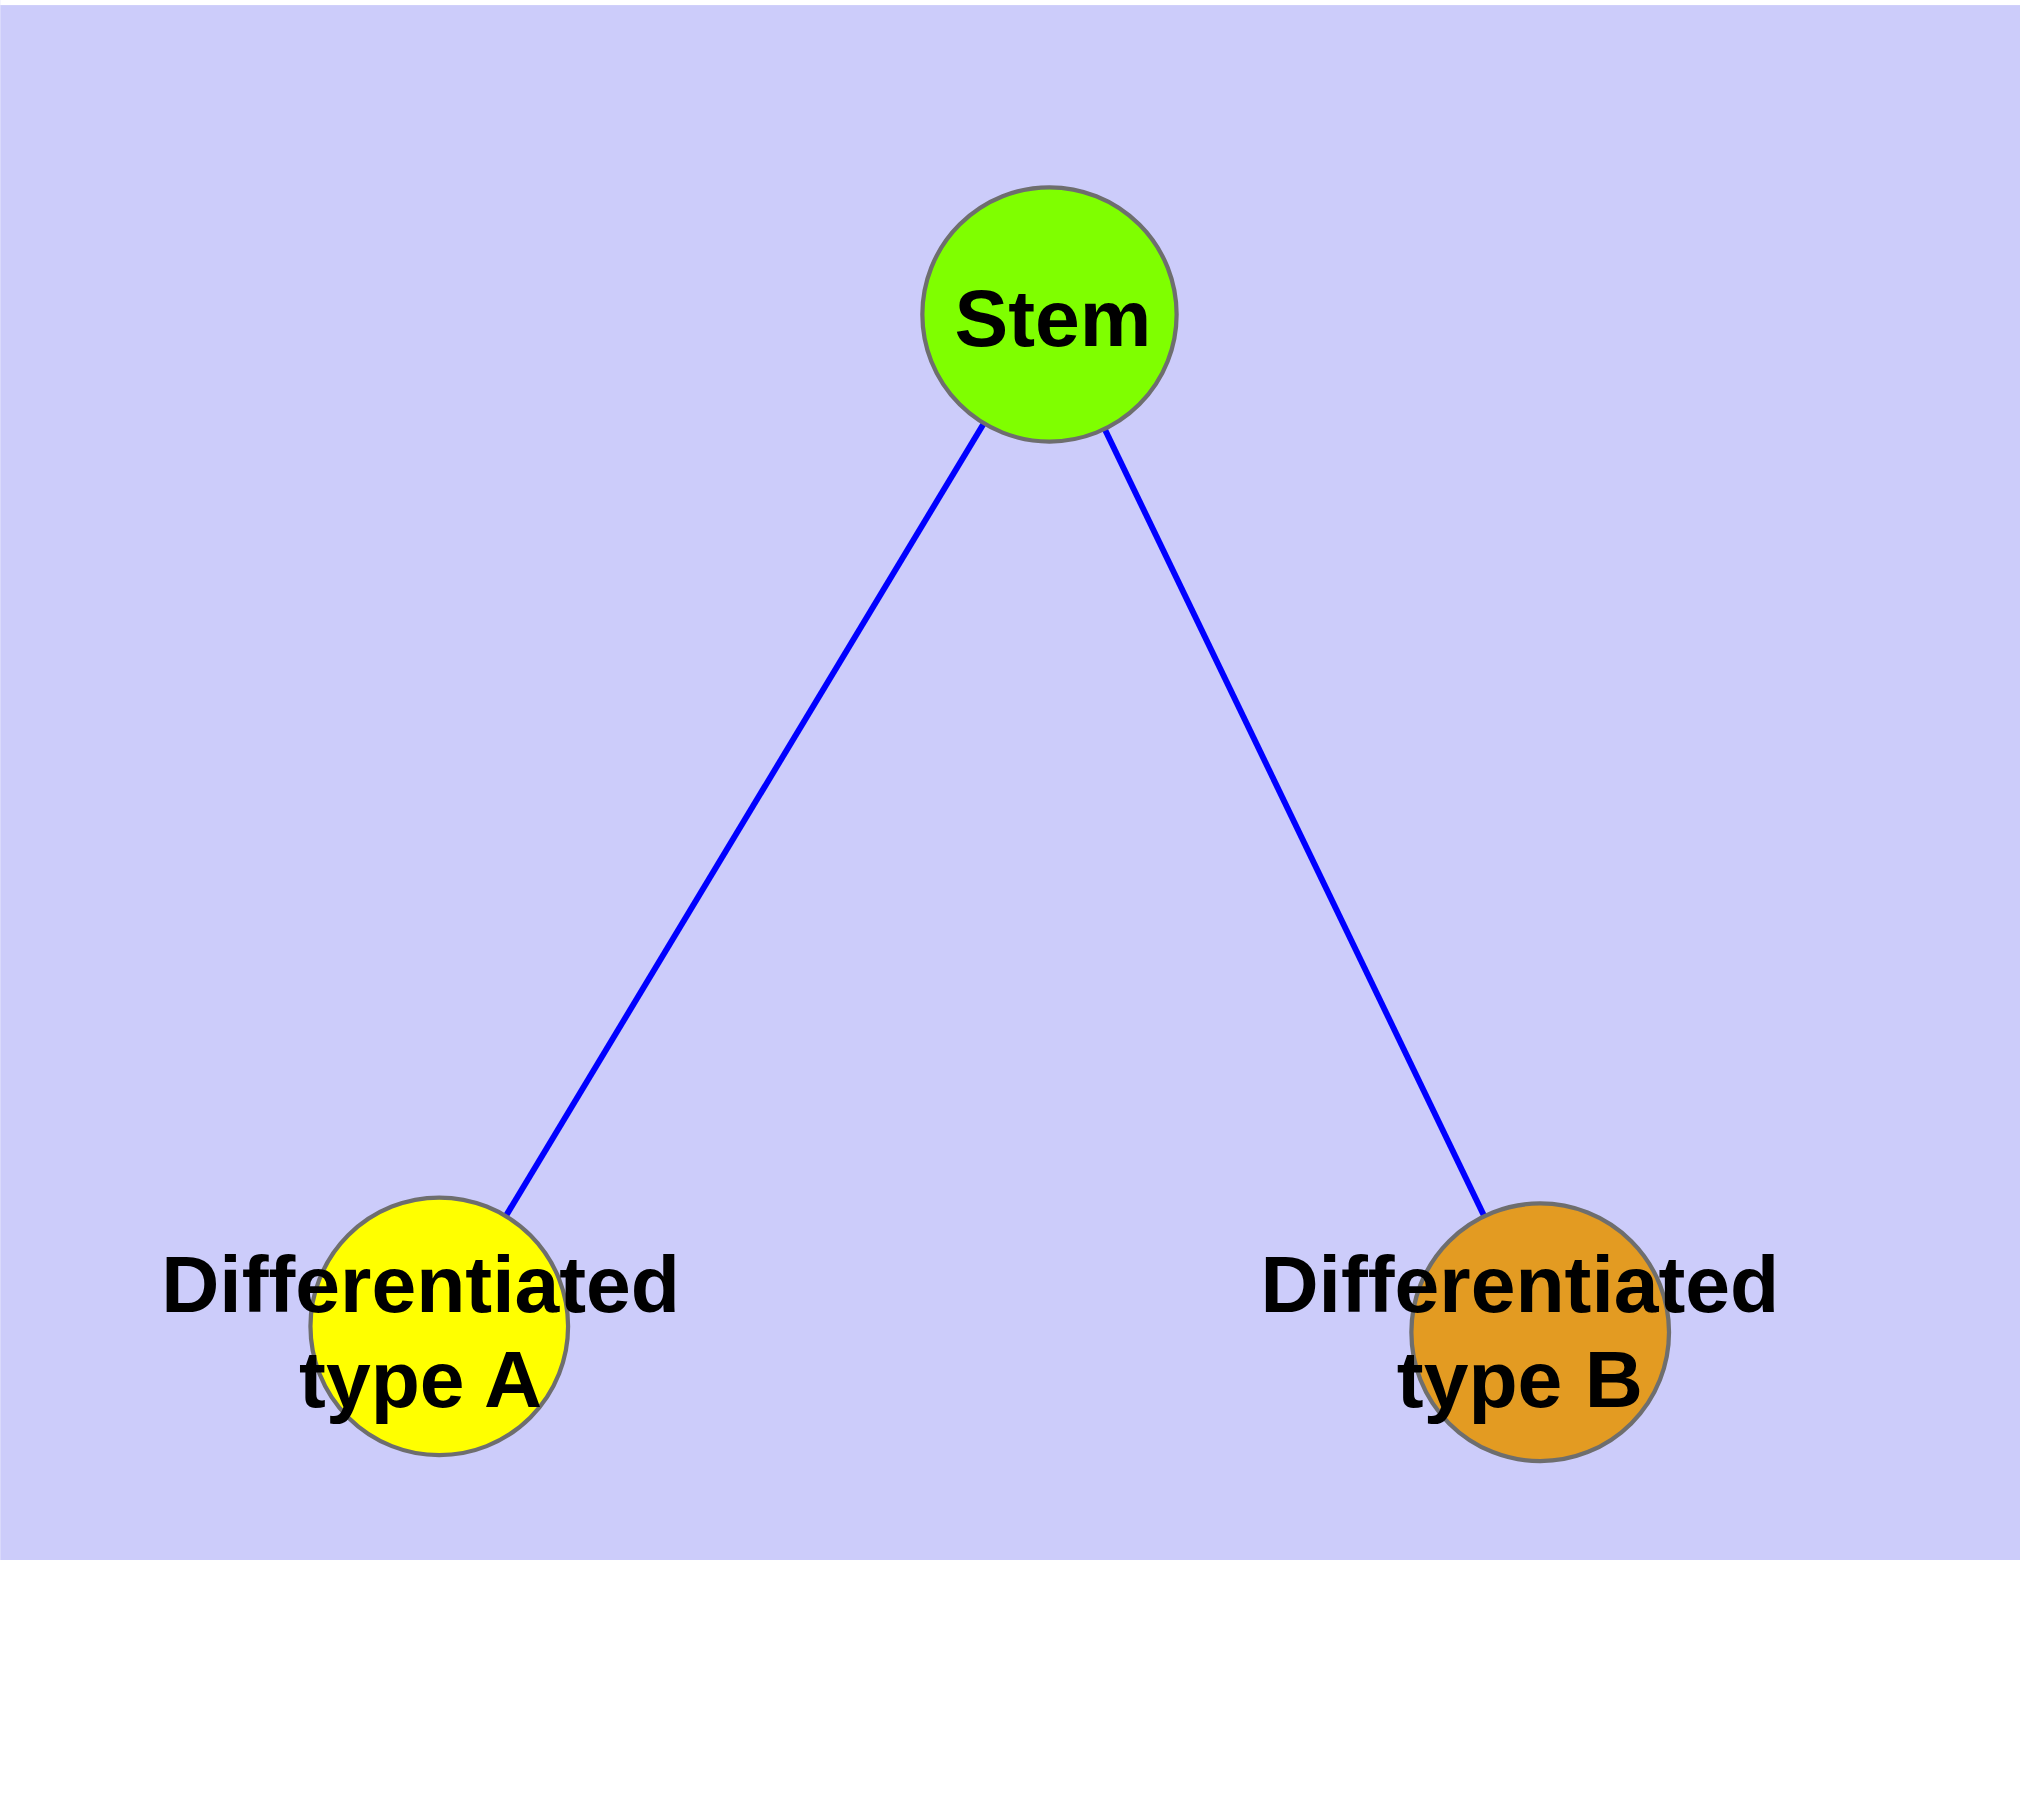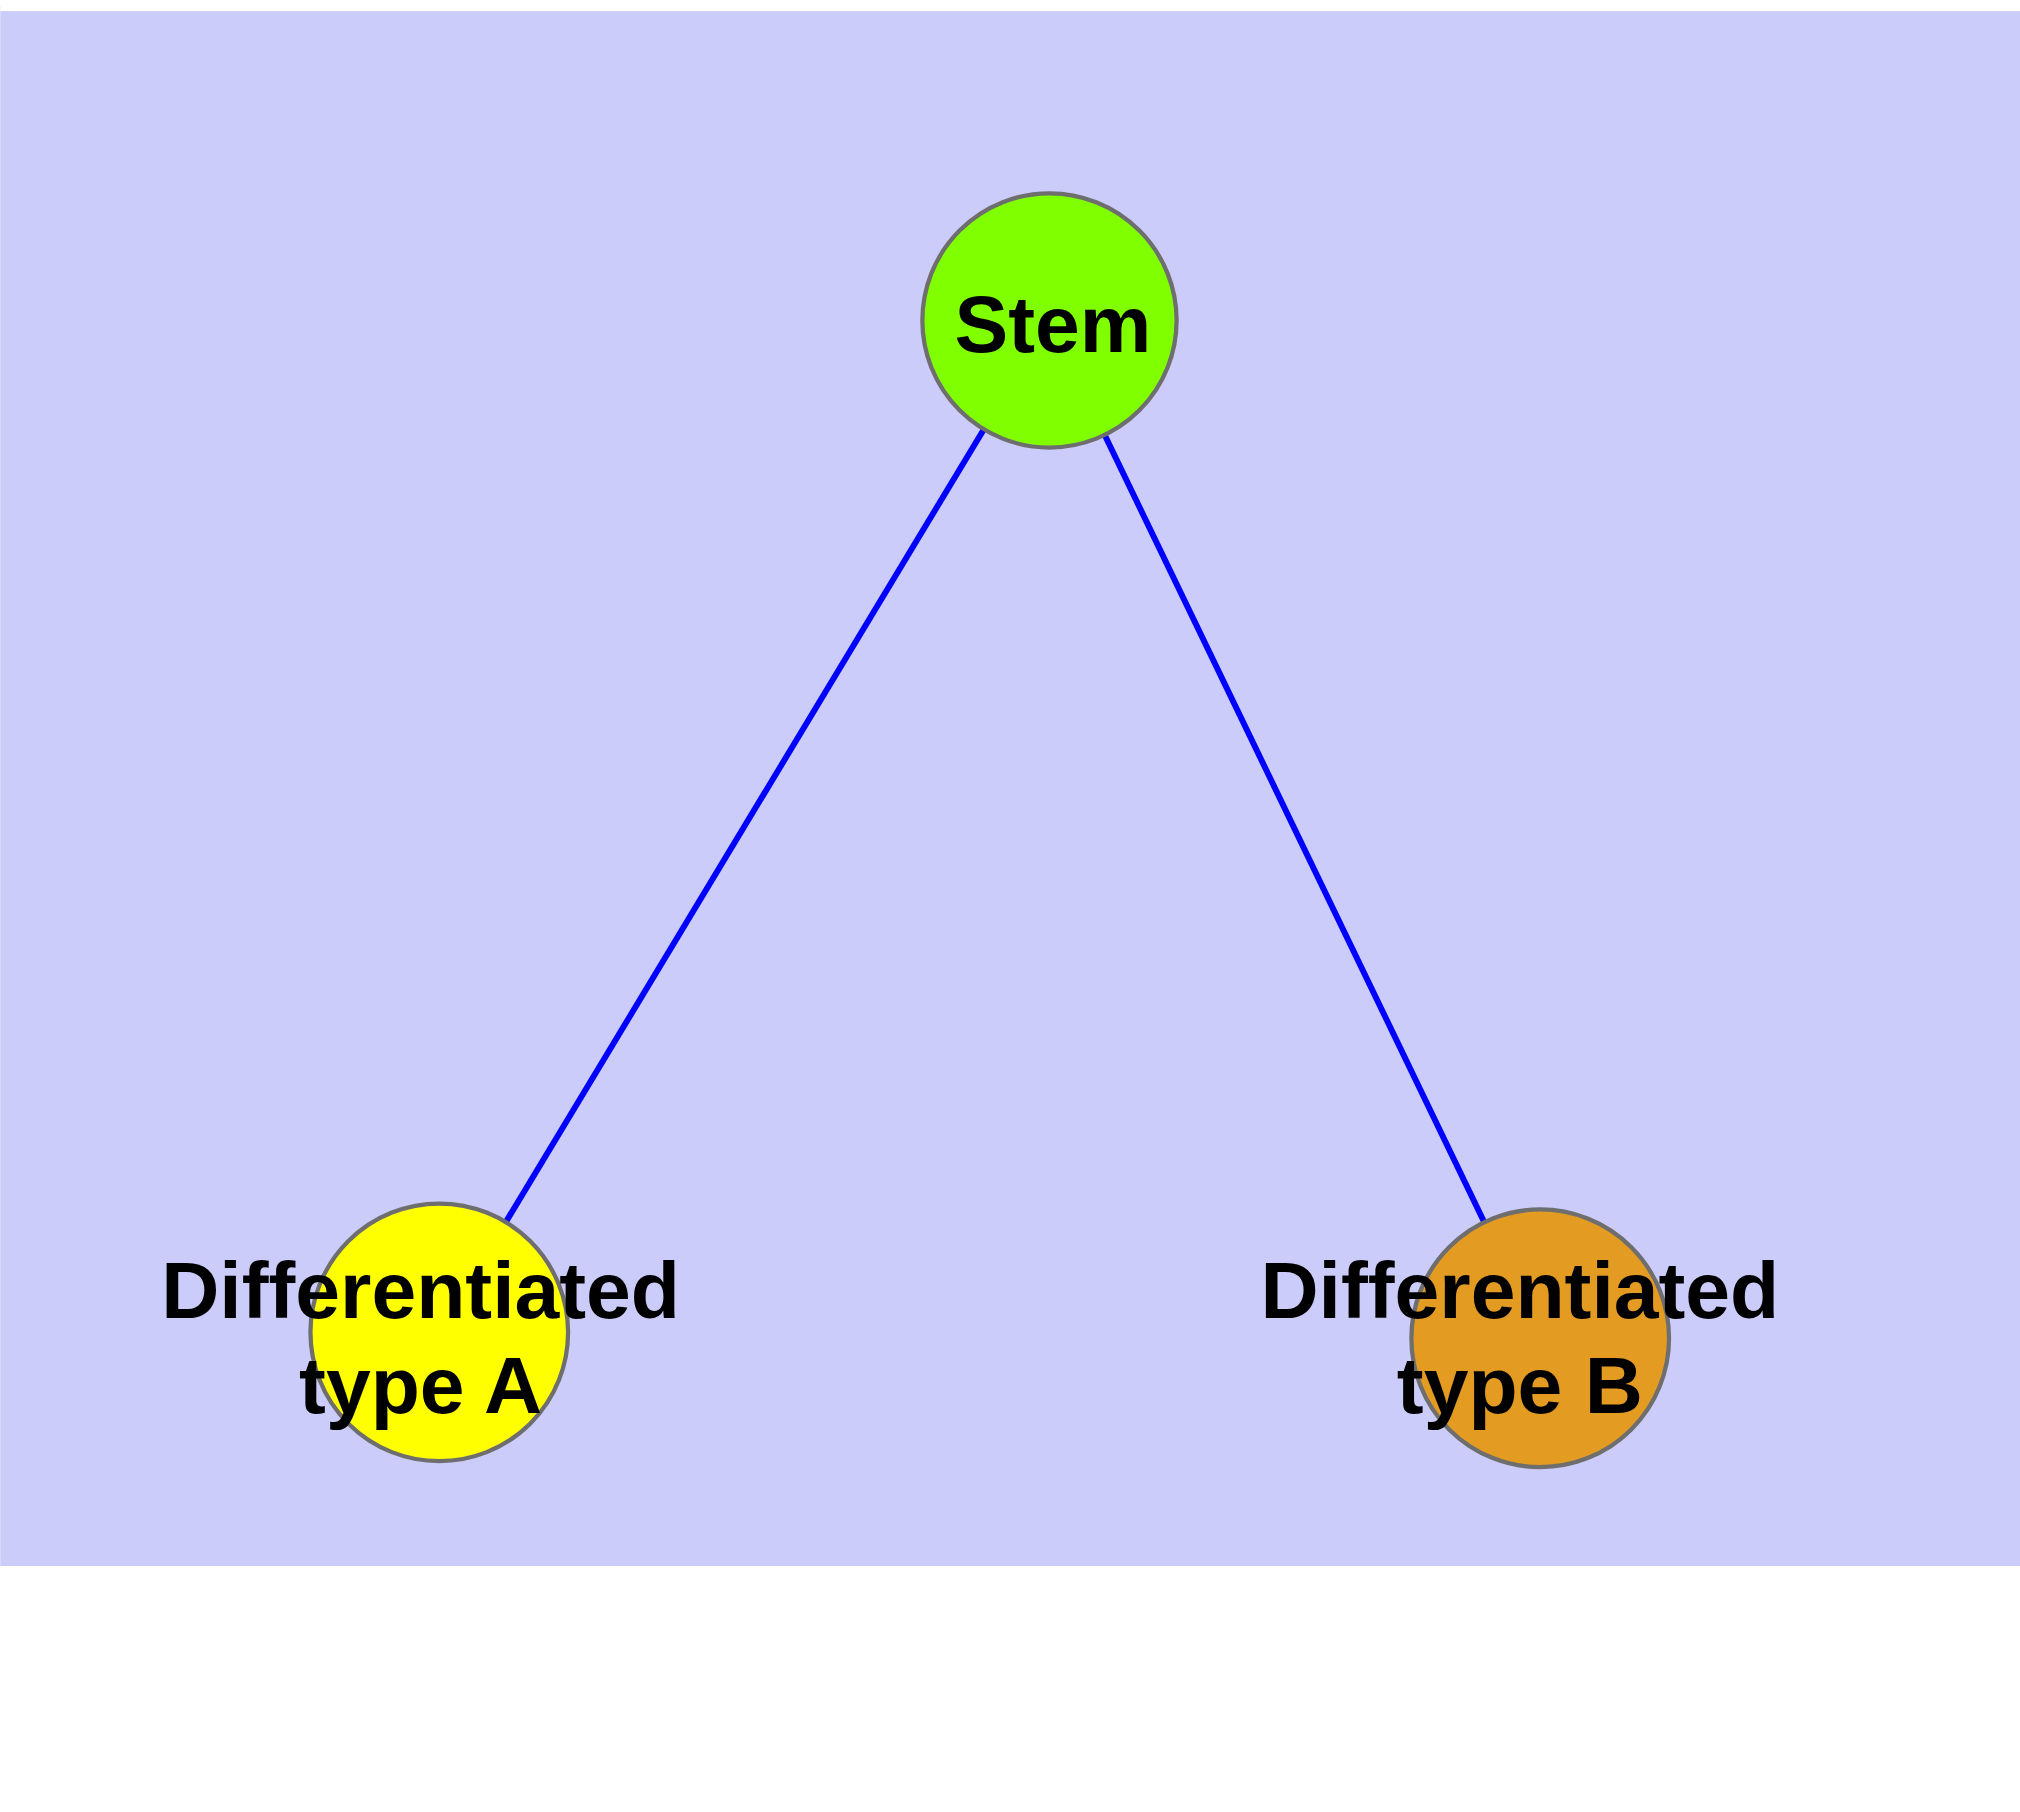--- a/index.html
+++ b/index.html
@@ -29,21 +29,21 @@
     font-size: 95px;
     text-anchor: middle;
     dominant-baseline: auto;
     paint-order: normal;
     white-space: pre;
   }
 </style>
 </head>
 <body>
 
-<div id="canvas" style="width: 2021px; height: 1560px; margin-top: 6px;">
+<div id="canvas" style="width: 2021px; height: 1560px;">
   <svg id="graph-svg" viewBox="0 0 2384 2138" xmlns="http://www.w3.org/2000/svg" style="width: 2021px; height: 1812px;">
 
     <rect x="0" y="0" width="2384" height="2138" fill="#ccccfa"></rect>
     <rect x="0" y="0" width="2384" height="6" fill="#ffffff"></rect>
 
     <g id="edges-layer">
       <line id="edge-stem-to-diff-a" x1="1238" y1="371" x2="518" y2="1565" stroke="#0000ff" stroke-width="7" stroke-linecap="butt"></line>
       <line id="edge-stem-to-diff-b" x1="1238" y1="371" x2="1817" y2="1572" stroke="#0000ff" stroke-width="7" stroke-linecap="butt"></line>
     </g>
 

